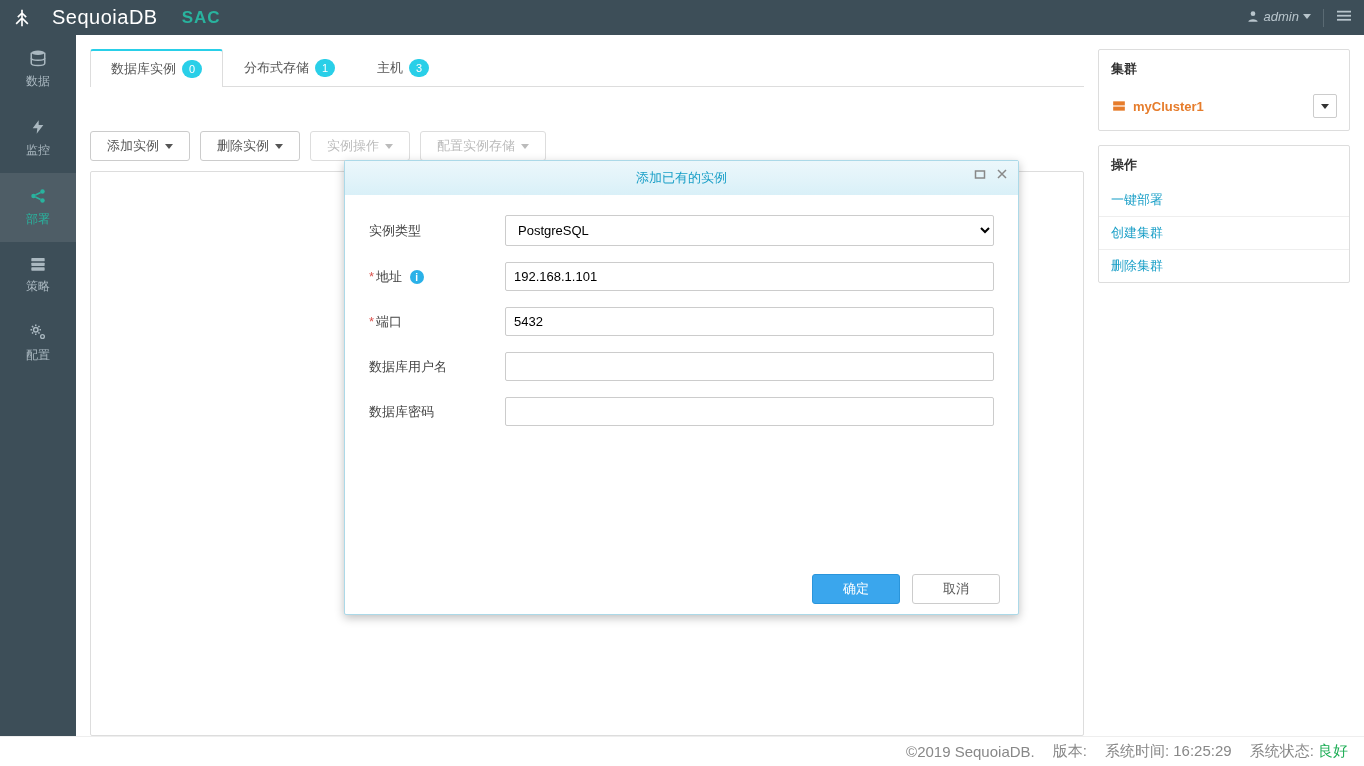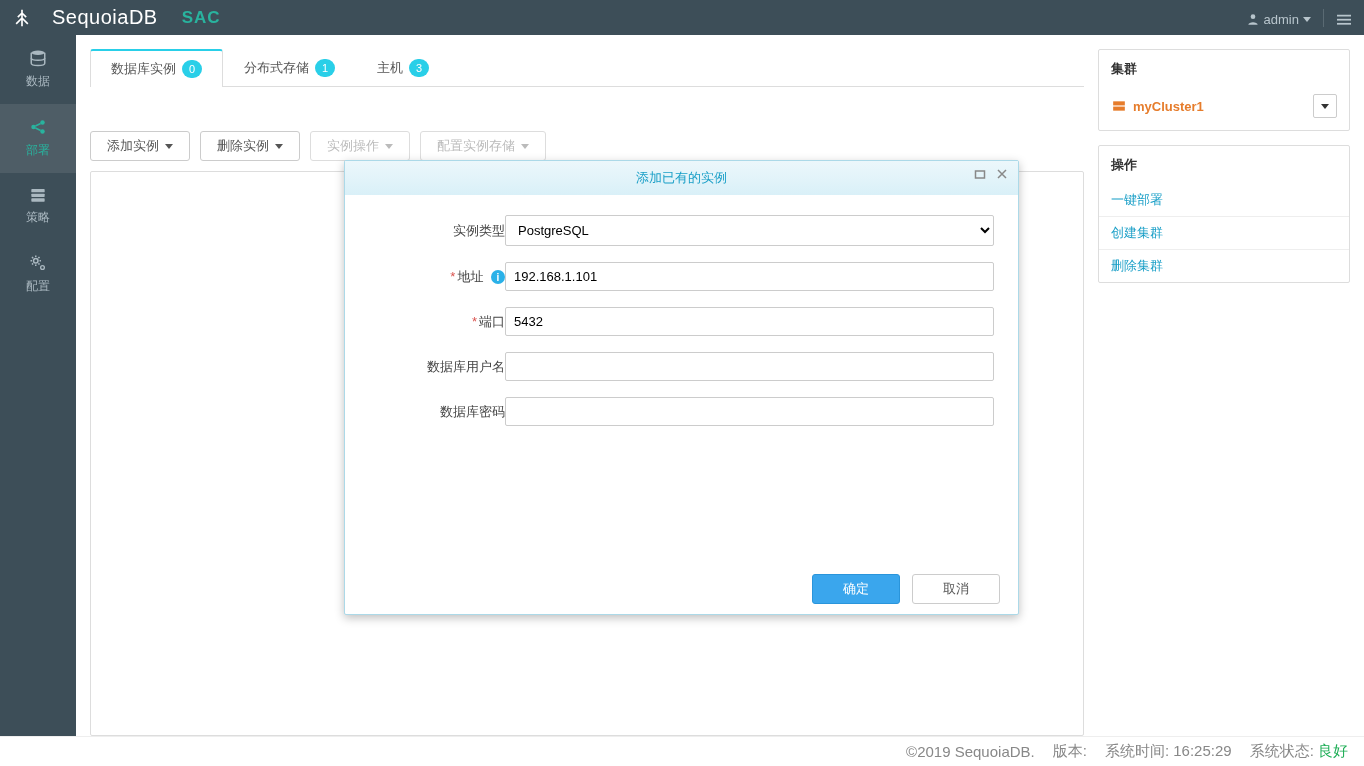--- a/index.html
+++ b/index.html
@@ -4,21 +4,21 @@
   <style>
     * { margin: 0; padding: 0; box-sizing: border-box; }
     body { font-family: "Microsoft YaHei", Arial, sans-serif; font-size: 13px; color: #333; background: #fff; }
     
     
     .topbar { background: #3d4e58; height: 35px; display: flex; align-items: center; justify-content: space-between; padding: 0 12px; color: #b8c5cc; }
     .topbar .brand { display: flex; align-items: center; gap: 20px; }
     .brand-logo { color: #fff; font-size: 18px; }
     .brand-main { color: #fff; font-size: 20px; font-weight: 400; letter-spacing: 0.5px; }
     .brand-sac { color: #29b39e; font-size: 17px; font-weight: 600; margin-left: 4px; letter-spacing: 1px; }
-    .topbar .right { display: flex; align-items: flex-end; gap: 12px; }
+    .topbar .right { display: flex; align-items: flex-start; gap: 12px; font-style: italic; }
     .user-menu { display: flex; align-items: center; gap: 4px; cursor: pointer; }
     .divider { width: 1px; height: 18px; background: #5a6a73; }
     .bars-icon { cursor: pointer; }
     
     
     .layout { display: flex; height: calc(100vh - 35px - 30px); }
     .sidebar { width: 76px; background: #3d4e58; color: #aab8c0; display: flex; flex-direction: column; }
     .side-item { display: flex; flex-direction: column; align-items: center; justify-content: center; padding: 14px 0; cursor: pointer; gap: 6px; }
     .side-item.active { background: #4e5d66; color: #29b39e; }
     .side-item .icon { font-size: 17px; }
@@ -54,21 +54,21 @@
     .action-link { color: #1a9fc7; padding: 7px 12px; border-top: 1px solid #eee; cursor: pointer; }
     .action-link:first-child { border-top: none; }
     
     
     .modal { position: absolute; left: 344px; top: 160px; width: 675px; background: #fff; border: 1px solid #acd9e8; box-shadow: 0 3px 10px rgba(0,0,0,0.25); border-radius: 2px; }
     .modal-head { background: linear-gradient(#ecf7fb, #d9f0f8); padding: 8px 12px; display: flex; align-items: center; justify-content: center; position: relative; color: #1a9fc7; font-weight: 500; }
     .modal-head .ctrls { position: absolute; right: 10px; top: 7px; display: flex; gap: 10px; color: #888; }
     .modal-head .ctrls span { cursor: pointer; }
     .modal-body { padding: 20px 24px 90px; }
     .form-row { display: flex; align-items: center; margin-bottom: 16px; }
-    .form-label { width: 136px; color: #444; text-align: right; }
+    .form-label { width: 136px; color: #444; }
     .req { color: #d9534f; margin-right: 2px; }
     .info-dot { display: inline-flex; width: 14px; height: 14px; border-radius: 50%; background: #2ab1e8; color: #fff; font-size: 10px; align-items: center; justify-content: center; margin-left: 4px; font-weight: bold; }
     .form-control { flex: 1; }
     .form-control input, .form-control select { width: 100%; padding: 6px 8px; border: 1px solid #ccc; border-radius: 2px; font-size: 13px; background: #fff; }
     .modal-foot { padding: 10px 18px; display: flex; justify-content: flex-end; gap: 12px; }
     .btn-primary { background: #3aa6ed; color: #fff; border-color: #2a95db; padding: 5px 30px; }
     .btn-default { padding: 5px 30px; }
     
     
     .footer { height: 30px; display: flex; align-items: center; justify-content: flex-end; padding: 0 16px; font-size: 15px; color: #888; gap: 18px; border-top: 1px solid #eee; }
@@ -116,20 +116,28 @@
   <div class="sidebar">
     <div class="side-item">
       <span class="icon">
           <svg width="18" height="18" viewBox="0 0 24 24" fill="#aab8c0">
             <ellipse cx="12" cy="5" rx="9" ry="3"></ellipse>
             <path d="M3 5 V19 C3 20.7 7 22 12 22 S21 20.7 21 19 V5" fill="none" stroke="#aab8c0" stroke-width="2"></path>
             <path d="M3 12 C3 13.7 7 15 12 15 S21 13.7 21 12" fill="none" stroke="#aab8c0" stroke-width="2"></path>
           </svg>
         </span>
       <span class="label">数据</span>
+    </div>
+    <div class="side-item">
+      <span class="icon">
+          <svg width="16" height="18" viewBox="0 0 24 24" fill="#aab8c0">
+            <path d="M13 2 L4 14 L11 14 L10 22 L20 9 L13 9 Z"></path>
+          </svg>
+        </span>
+      <span class="label">监控</span>
     </div>
     <div class="side-item active">
       <span class="icon">
           <svg width="18" height="18" viewBox="0 0 24 24" fill="#29b39e">
             <circle cx="6" cy="12" r="3"></circle>
             <circle cx="18" cy="6" r="3"></circle>
             <circle cx="18" cy="18" r="3"></circle>
             <path d="M8.5 10.7 L15.5 7.3 M8.5 13.3 L15.5 16.7" stroke="#29b39e" stroke-width="2"></path>
           </svg>
         </span>

